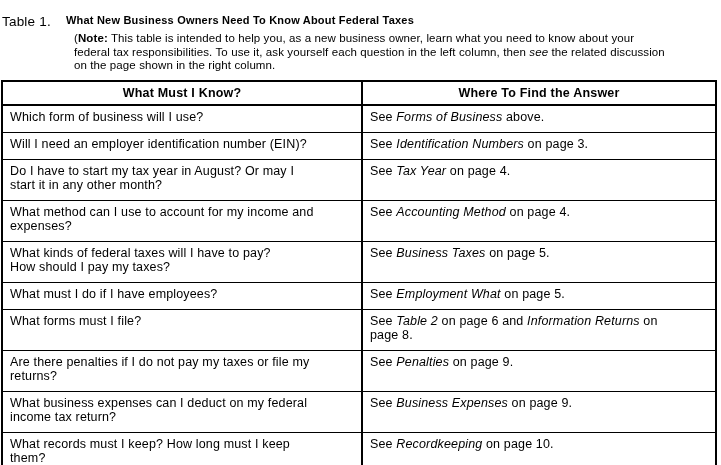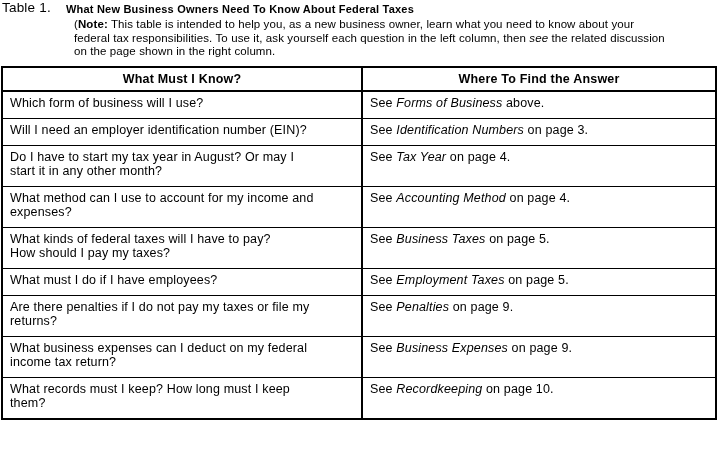--- a/index.html
+++ b/index.html
@@ -11,22 +11,22 @@
   }
   .page {
     position: relative;
     width: 721px;
     height: 465px;
     background: #ffffff;
     overflow: hidden;
   }
   .title-row {
     display: flex;
-    align-items: flex-end;
-    padding: 0 2px 0 2px;
+    align-items: flex-start;
+    padding: 14px 2px 0 2px;
   }
   .title-prefix {
     flex: 0 0 64px;
     font-size: 13.5px;
     letter-spacing: 0.2px;
   }
   .title-main {
     font-size: 11px;
     font-weight: bold;
     letter-spacing: 0.2px;
@@ -109,21 +109,25 @@
         <tr>
           <td><span>What method can I use to account for my income and</span><br><span>expenses?</span></td>
           <td><span>See </span><span class="it">Accounting Method</span><span> on page 4.</span></td>
         </tr>
         <tr>
           <td><span>What kinds of federal taxes will I have to pay?</span><br><span>How should I pay my taxes?</span></td>
           <td><span>See </span><span class="it">Business Taxes</span><span> on page 5.</span></td>
         </tr>
         <tr>
           <td><span>What must I do if I have employees?</span></td>
-          <td><span>See </span><span class="it">Employment Taxes</span><span> on page 5.</span></td>
+          <td><span>See </span><span class="it">Employment What</span><span> on page 5.</span></td>
+        </tr>
+        <tr>
+          <td><span>What forms must I file?</span></td>
+          <td><span>See </span><span class="it">Table 2</span><span> on page 6 and </span><span class="it">Information Returns</span><span> on</span><br><span>page 8.</span></td>
         </tr>
         <tr>
           <td><span>Are there penalties if I do not pay my taxes or file my</span><br><span>returns?</span></td>
           <td><span>See </span><span class="it">Penalties</span><span> on page 9.</span></td>
         </tr>
         <tr>
           <td><span>What business expenses can I deduct on my federal</span><br><span>income tax return?</span></td>
           <td><span>See </span><span class="it">Business Expenses</span><span> on page 9.</span></td>
         </tr>
         <tr>

